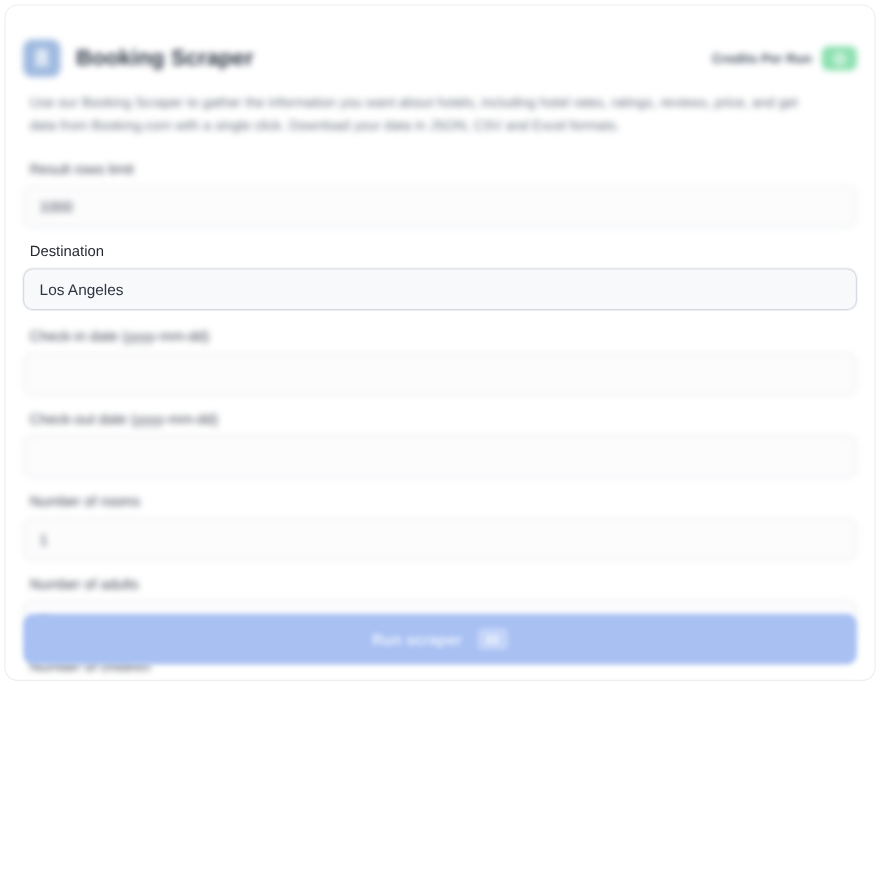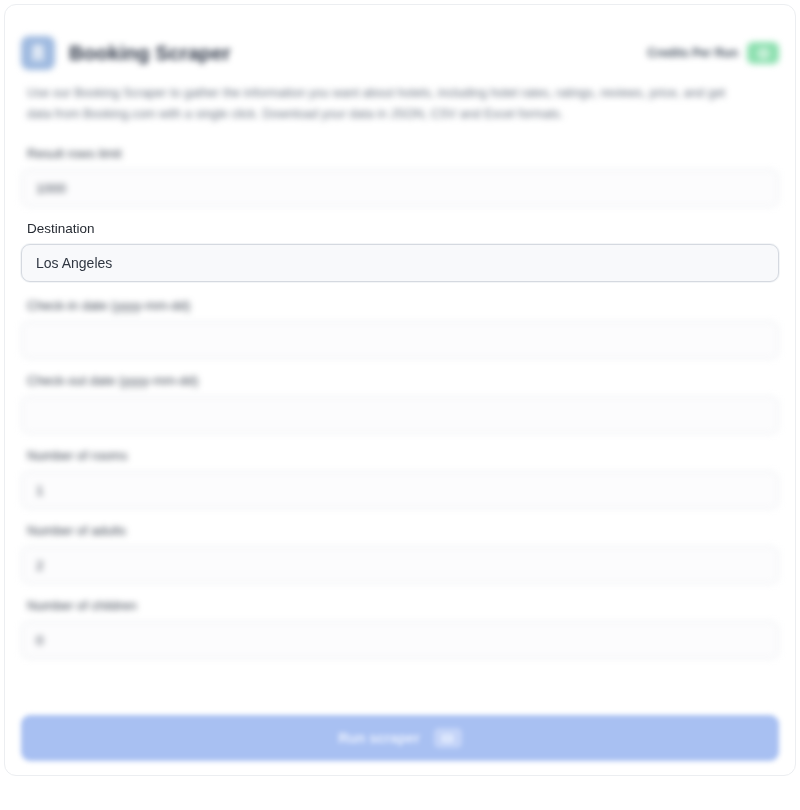--- a/index.html
+++ b/index.html
@@ -14,21 +14,21 @@
     height: 810px;
     background: #ffffff;
     overflow: hidden;
     box-sizing: border-box;
   }
   .card {
     position: absolute;
     left: 4px;
     top: 4px;
     width: 792px;
-    height: 772px;
+    height: 615px;
     background: #ffffff;
     border: 1px solid #eceef1;
     border-radius: 12px;
     box-sizing: border-box;
     padding: 26px 16px 0 16px;
     overflow: hidden;
   }
 
   
   .blur-hi   { filter: blur(3.0px); }

